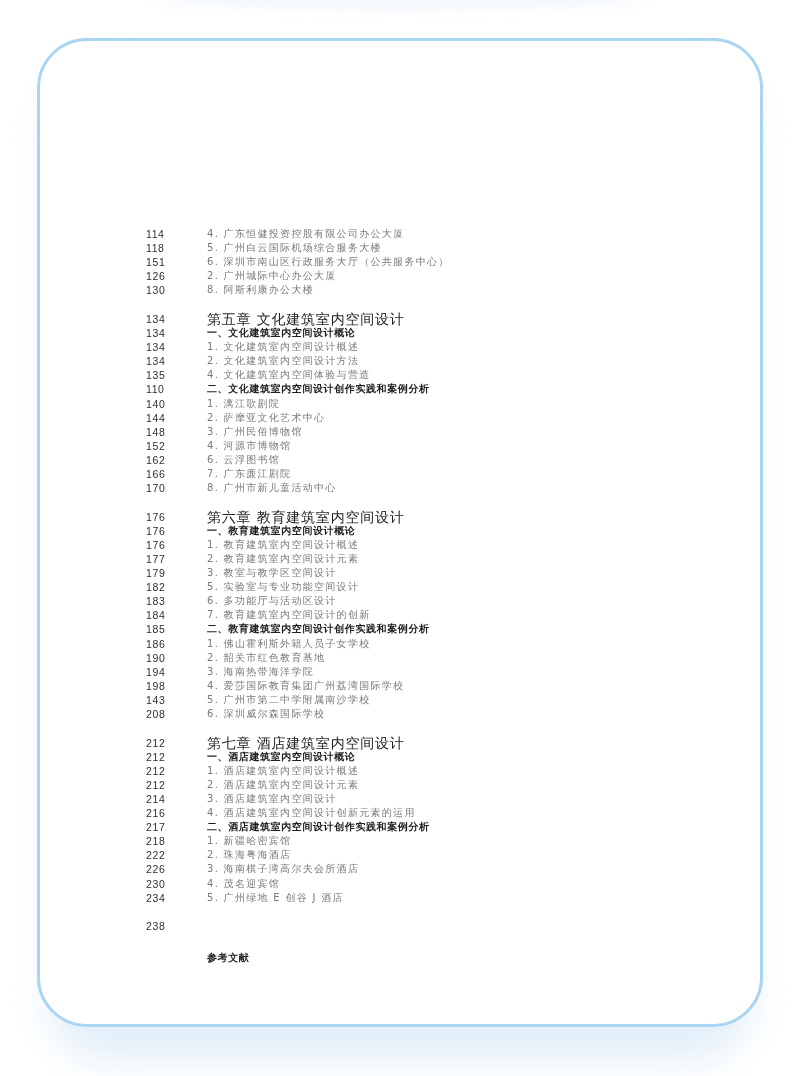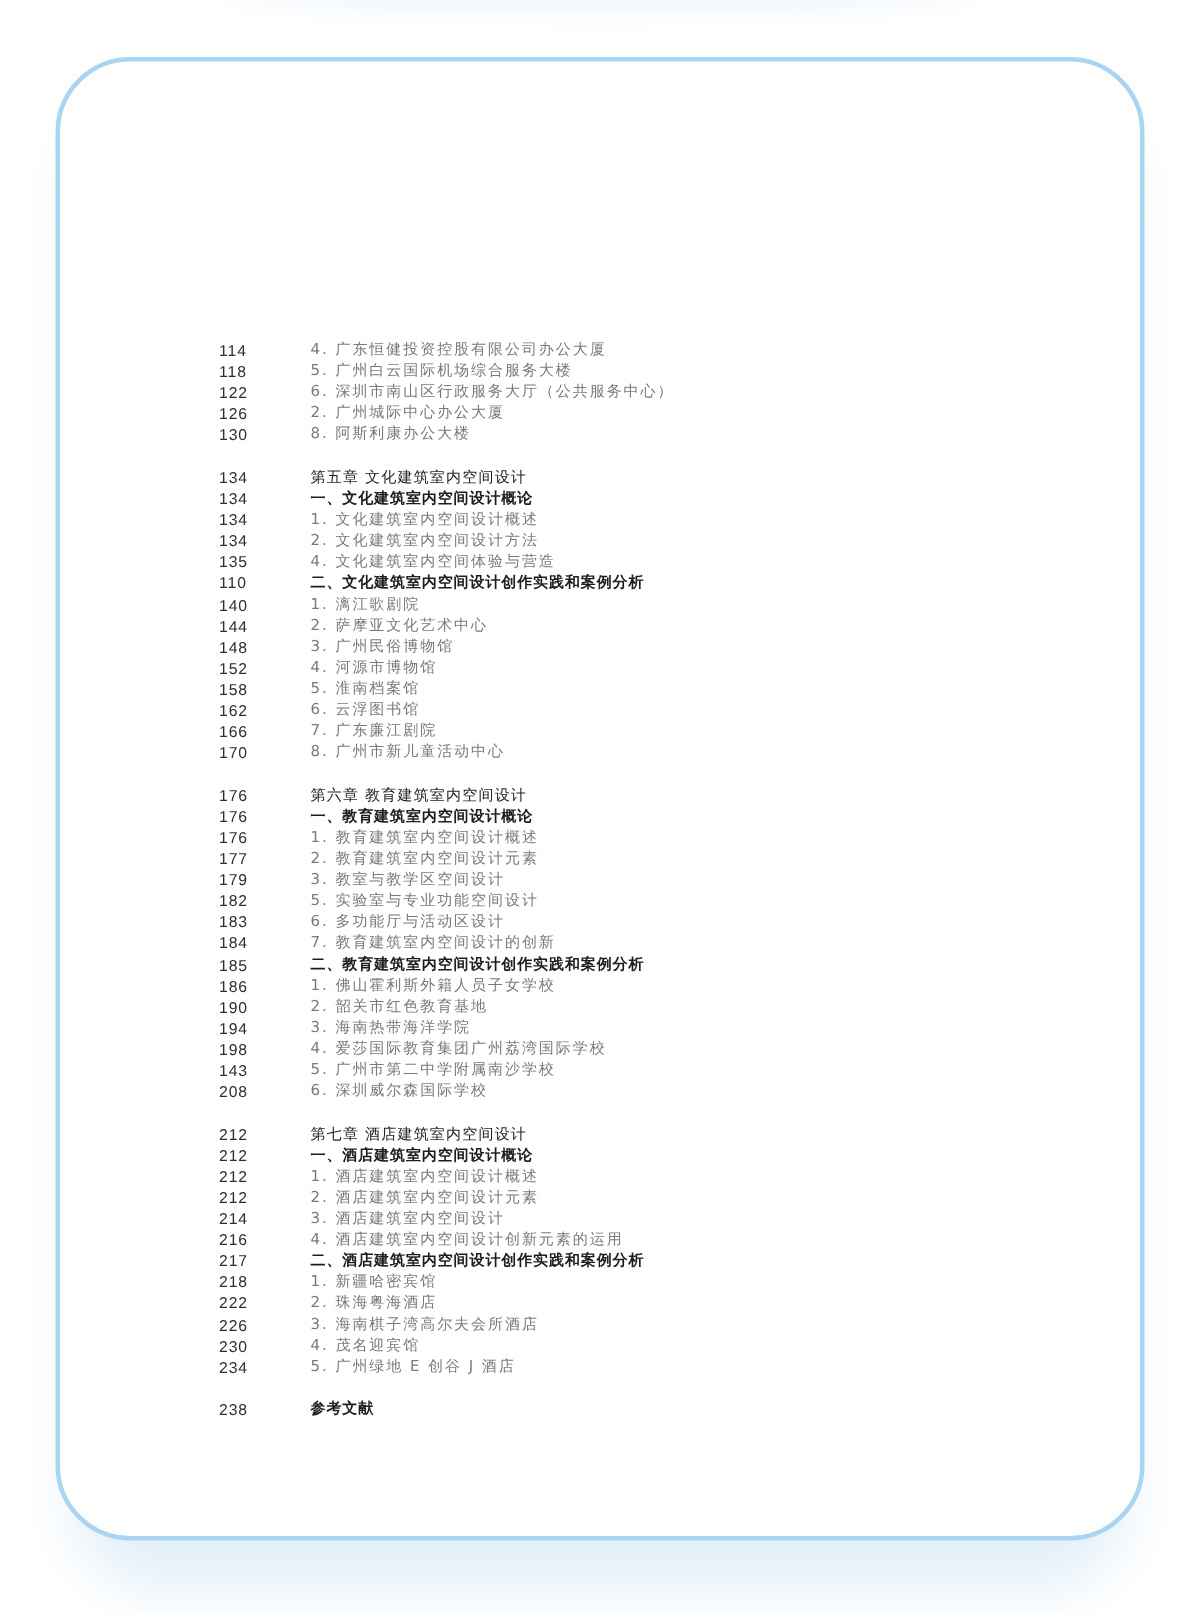--- a/index.html
+++ b/index.html
@@ -46,39 +46,39 @@
       background: #ffffff;
     }
     .toc {
       position: absolute;
       left: 146px;
       top: 227px;
       width: 480px;
     }
     .row {
       display: flex;
-      align-items: flex-end;
+      align-items: flex-start;
       height: 14.1px;
       line-height: 14.1px;
       white-space: nowrap;
     }
     .page {
       width: 61px;
       font-size: 10.5px;
       color: #2e2e2e;
       letter-spacing: 0.6px;
       font-family: "Liberation Sans", "DejaVu Sans", sans-serif;
     }
     .entry {
       font-size: 10px;
       letter-spacing: 1.3px;
       color: #7a7a7a;
     }
     .row.chapter .entry {
-      font-size: 10px;
+      font-size: 14px;
       color: #1e1e1e;
       letter-spacing: 0.8px;
     }
     .row.section .entry {
       font-size: 10px;
       color: #1e1e1e;
       font-weight: bold;
       letter-spacing: 0.6px;
     }
     .row.refs .entry {
@@ -103,21 +103,21 @@
   <div>
       <div class="row item">
         <span class="page">114</span>
         <span class="entry">4. 广东恒健投资控股有限公司办公大厦</span>
       </div>
       <div class="row item">
         <span class="page">118</span>
         <span class="entry">5. 广州白云国际机场综合服务大楼</span>
       </div>
       <div class="row item">
-        <span class="page">122</span>
+        <span class="page">151</span>
         <span class="entry">6. 深圳市南山区行政服务大厅（公共服务中心）</span>
       </div>
       <div class="row item">
         <span class="page">126</span>
         <span class="entry">2. 广州城际中心办公大厦</span>
       </div>
       <div class="row item">
         <span class="page">130</span>
         <span class="entry">8. 阿斯利康办公大楼</span>
       </div>
@@ -156,24 +156,20 @@
         <span class="page">144</span>
         <span class="entry">2. 萨摩亚文化艺术中心</span>
       </div>
       <div class="row item">
         <span class="page">148</span>
         <span class="entry">3. 广州民俗博物馆</span>
       </div>
       <div class="row item">
         <span class="page">152</span>
         <span class="entry">4. 河源市博物馆</span>
-      </div>
-      <div class="row item">
-        <span class="page">158</span>
-        <span class="entry">5. 淮南档案馆</span>
       </div>
       <div class="row item">
         <span class="page">162</span>
         <span class="entry">6. 云浮图书馆</span>
       </div>
       <div class="row item">
         <span class="page">166</span>
         <span class="entry">7. 广东廉江剧院</span>
       </div>
       <div class="row item">

